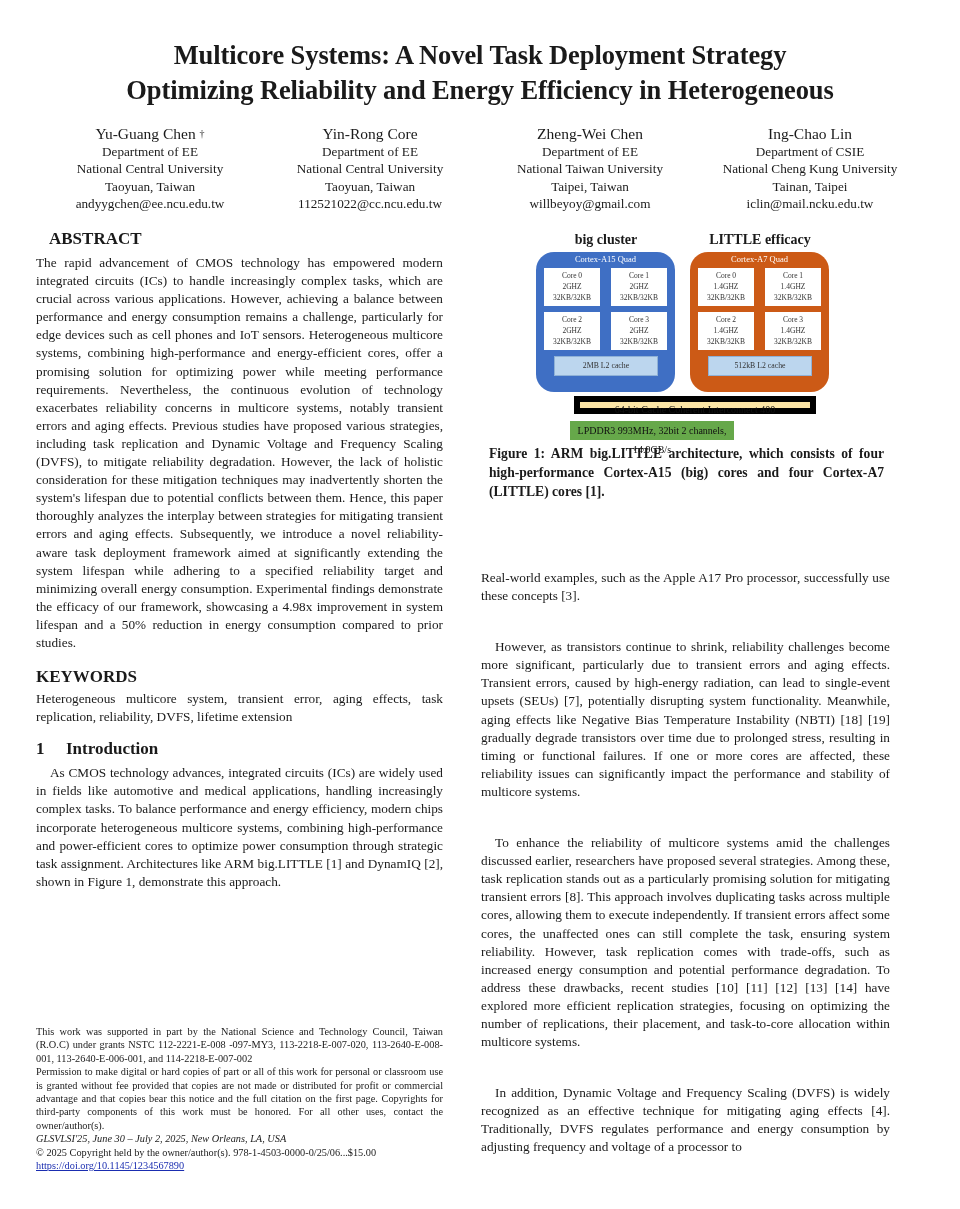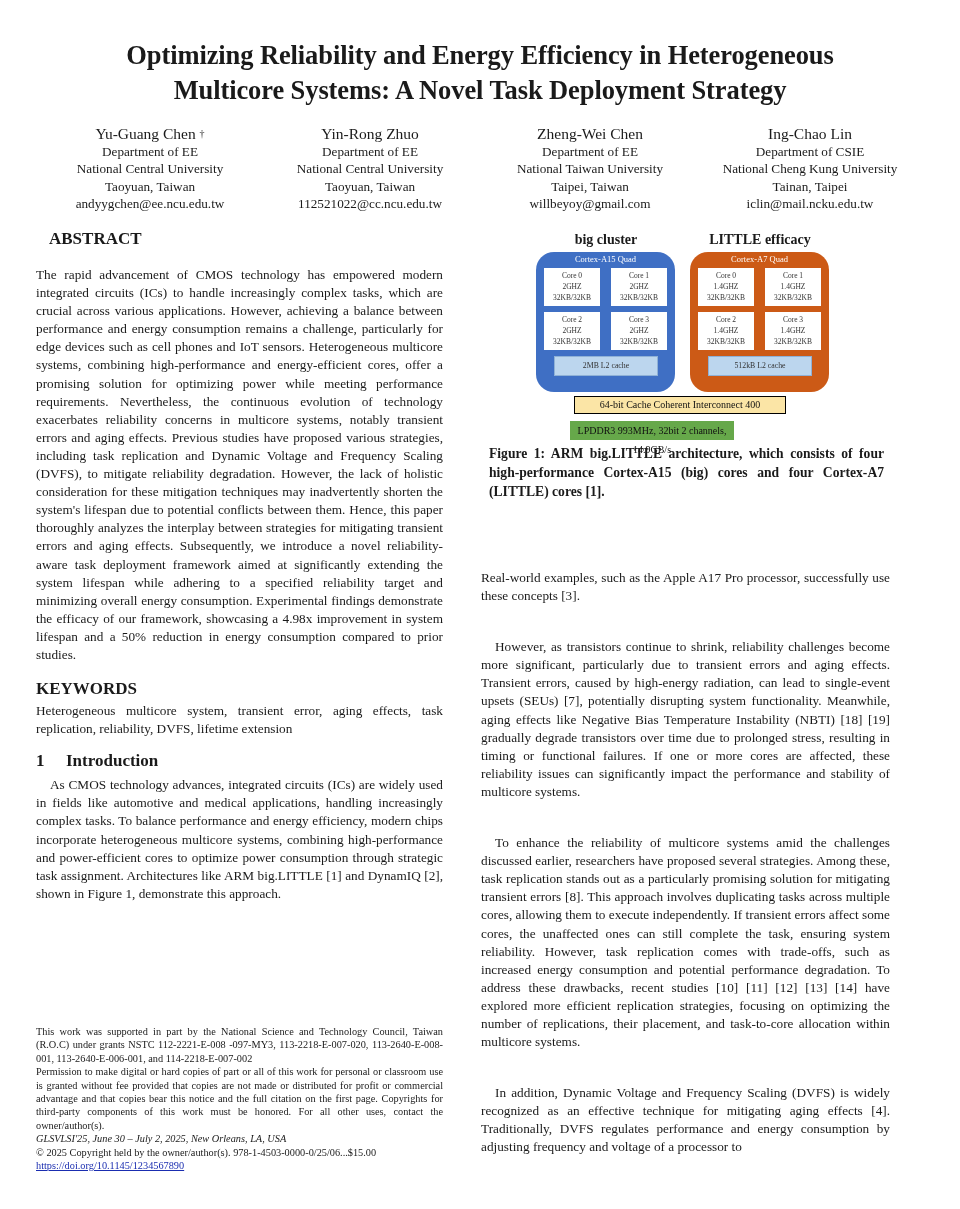--- a/index.html
+++ b/index.html
@@ -39,21 +39,21 @@
   .section-head .num { display: inline-block; width: 30px; }
   .para {
     font-size: 13.25px; line-height: 18.1px;
     text-align: justify;
     hyphens: none;
     margin-top: 33px;
   }
   .indent { text-indent: 14px; }
 
   .abstract-head { margin-top: 0; margin-left: 13px; }
-  .abstract-body { margin-top: 16px; }
+  .abstract-body { margin-top: 4px; }
   .keywords-head { margin-top: 14px; }
   .keywords-body { margin-top: 2px; }
   .intro-head { margin-top: 12px; }
   .intro-body { margin-top: 4px; }
 
   .footnote {
     position: absolute; left: 36px; top: 1025px; width: 407px;
     font-size: 10.3px; line-height: 13.4px; text-align: justify;
   }
   .footnote .venue { font-style: italic; }
@@ -79,53 +79,53 @@
     position: absolute; width: 56px; height: 38px; background: #ffffff;
     text-align: center; font-size: 7.5px; line-height: 11px; color: #333;
     padding-top: 2px;
   }
   .l2 {
     position: absolute; left: 18px; top: 104px; width: 104px; height: 20px;
     background: #bcd6ee; border: 1px solid #8fb1d6;
     text-align: center; font-size: 7.8px; line-height: 18px; color: #333;
   }
   .interconnect {
-    position: absolute; left: 40px; top: 164px; width: 212px; height: 18px;
-    background: #fbe5a6; border: 1px solid #000000;
+    position: absolute; left: 40px; top: 164px; width: 242px; height: 18px;
+    background: #fbe5a6; border: 6px solid #000000;
     text-align: center; font-size: 10px; line-height: 16px; color: #111;
   }
   .dram {
     position: absolute; left: 36px; top: 189px; width: 164px; height: 19px;
     background: #66a84a;
     text-align: center; font-size: 10px; line-height: 19px; color: #111;
   }
   .fig-caption {
     position: absolute; left: 489px; top: 444px; width: 395px;
     font-weight: bold; font-size: 13.6px; line-height: 19px; text-align: justify;
   }
   .right-body { position: absolute; left: 481px; top: 536px; width: 409px; }
 </style>
 </head>
 <body>
 
 <div class="title">
+  <div>Multicore Systems: A Novel Task Deployment Strategy</div>
   <div>Optimizing Reliability and Energy Efficiency in Heterogeneous</div>
-  <div>Multicore Systems: A Novel Task Deployment Strategy</div>
 </div>
 
 <div class="authors">
   <div class="author">
     <div class="name"><span>Yu-Guang Chen</span> <span class="dagger">†</span></div>
     <div>Department of EE</div>
     <div>National Central University</div>
     <div>Taoyuan, Taiwan</div>
     <div>andyygchen@ee.ncu.edu.tw</div>
   </div>
   <div class="author">
-    <div class="name">Yin-Rong Zhuo</div>
+    <div class="name">Yin-Rong Core</div>
     <div>Department of EE</div>
     <div>National Central University</div>
     <div>Taoyuan, Taiwan</div>
     <div>112521022@cc.ncu.edu.tw</div>
   </div>
   <div class="author">
     <div class="name">Zheng-Wei Chen</div>
     <div>Department of EE</div>
     <div>National Taiwan University</div>
     <div>Taipei, Taiwan</div>

